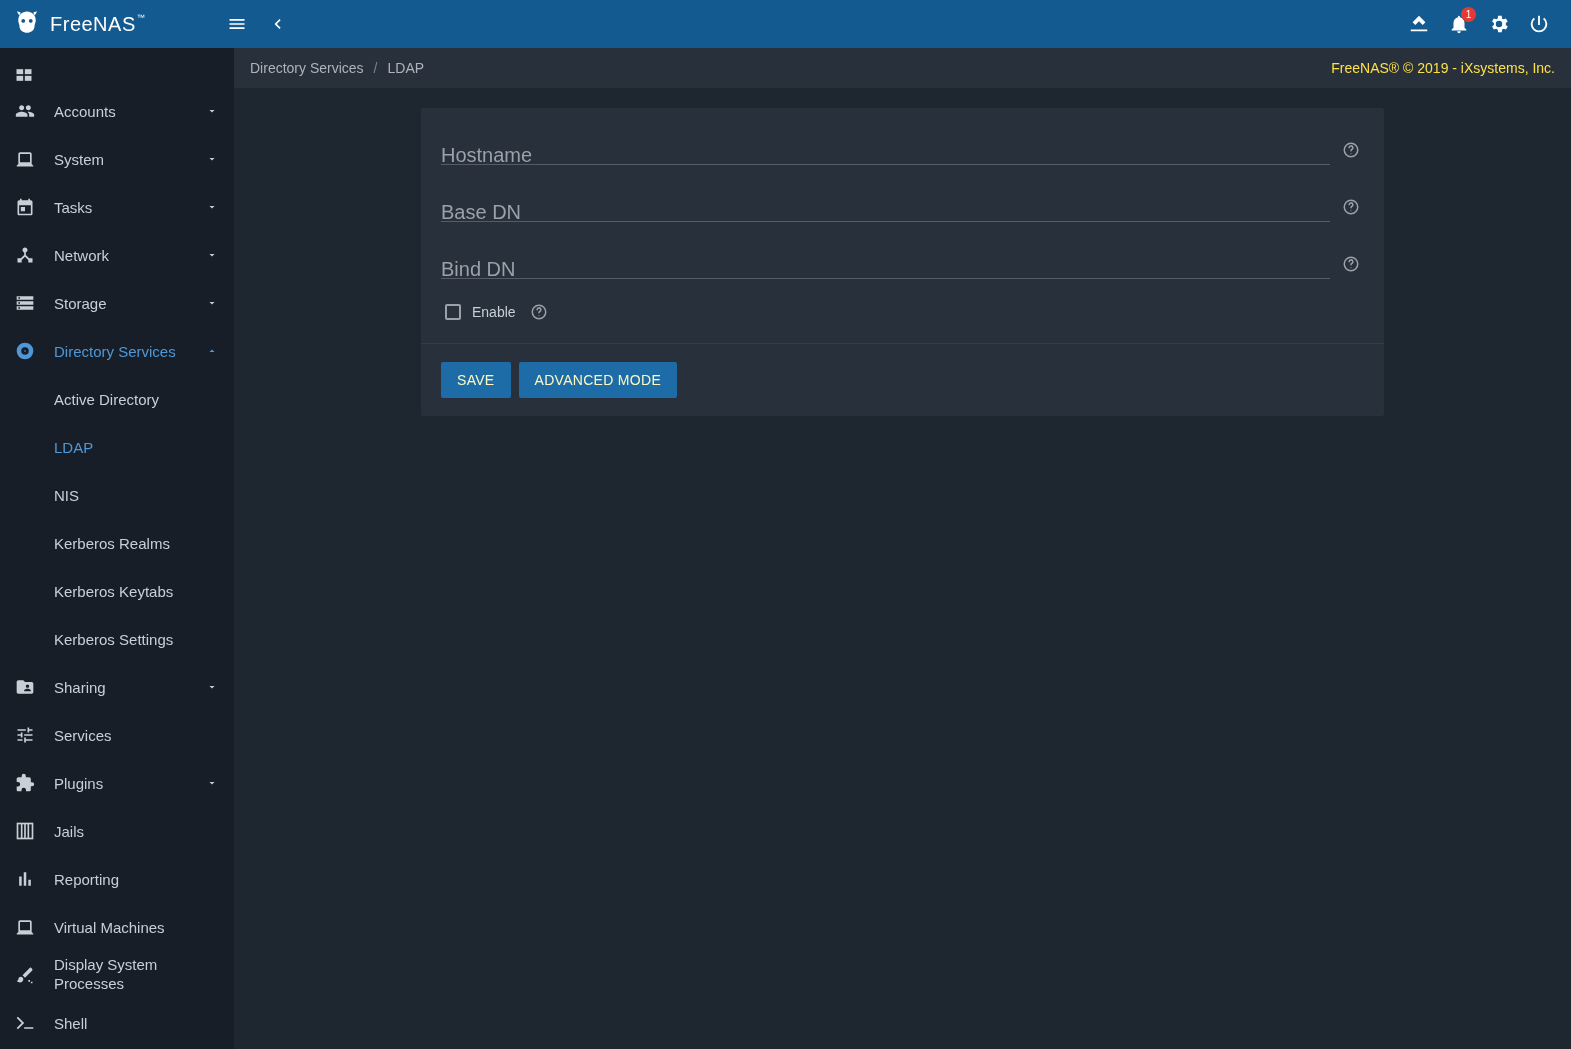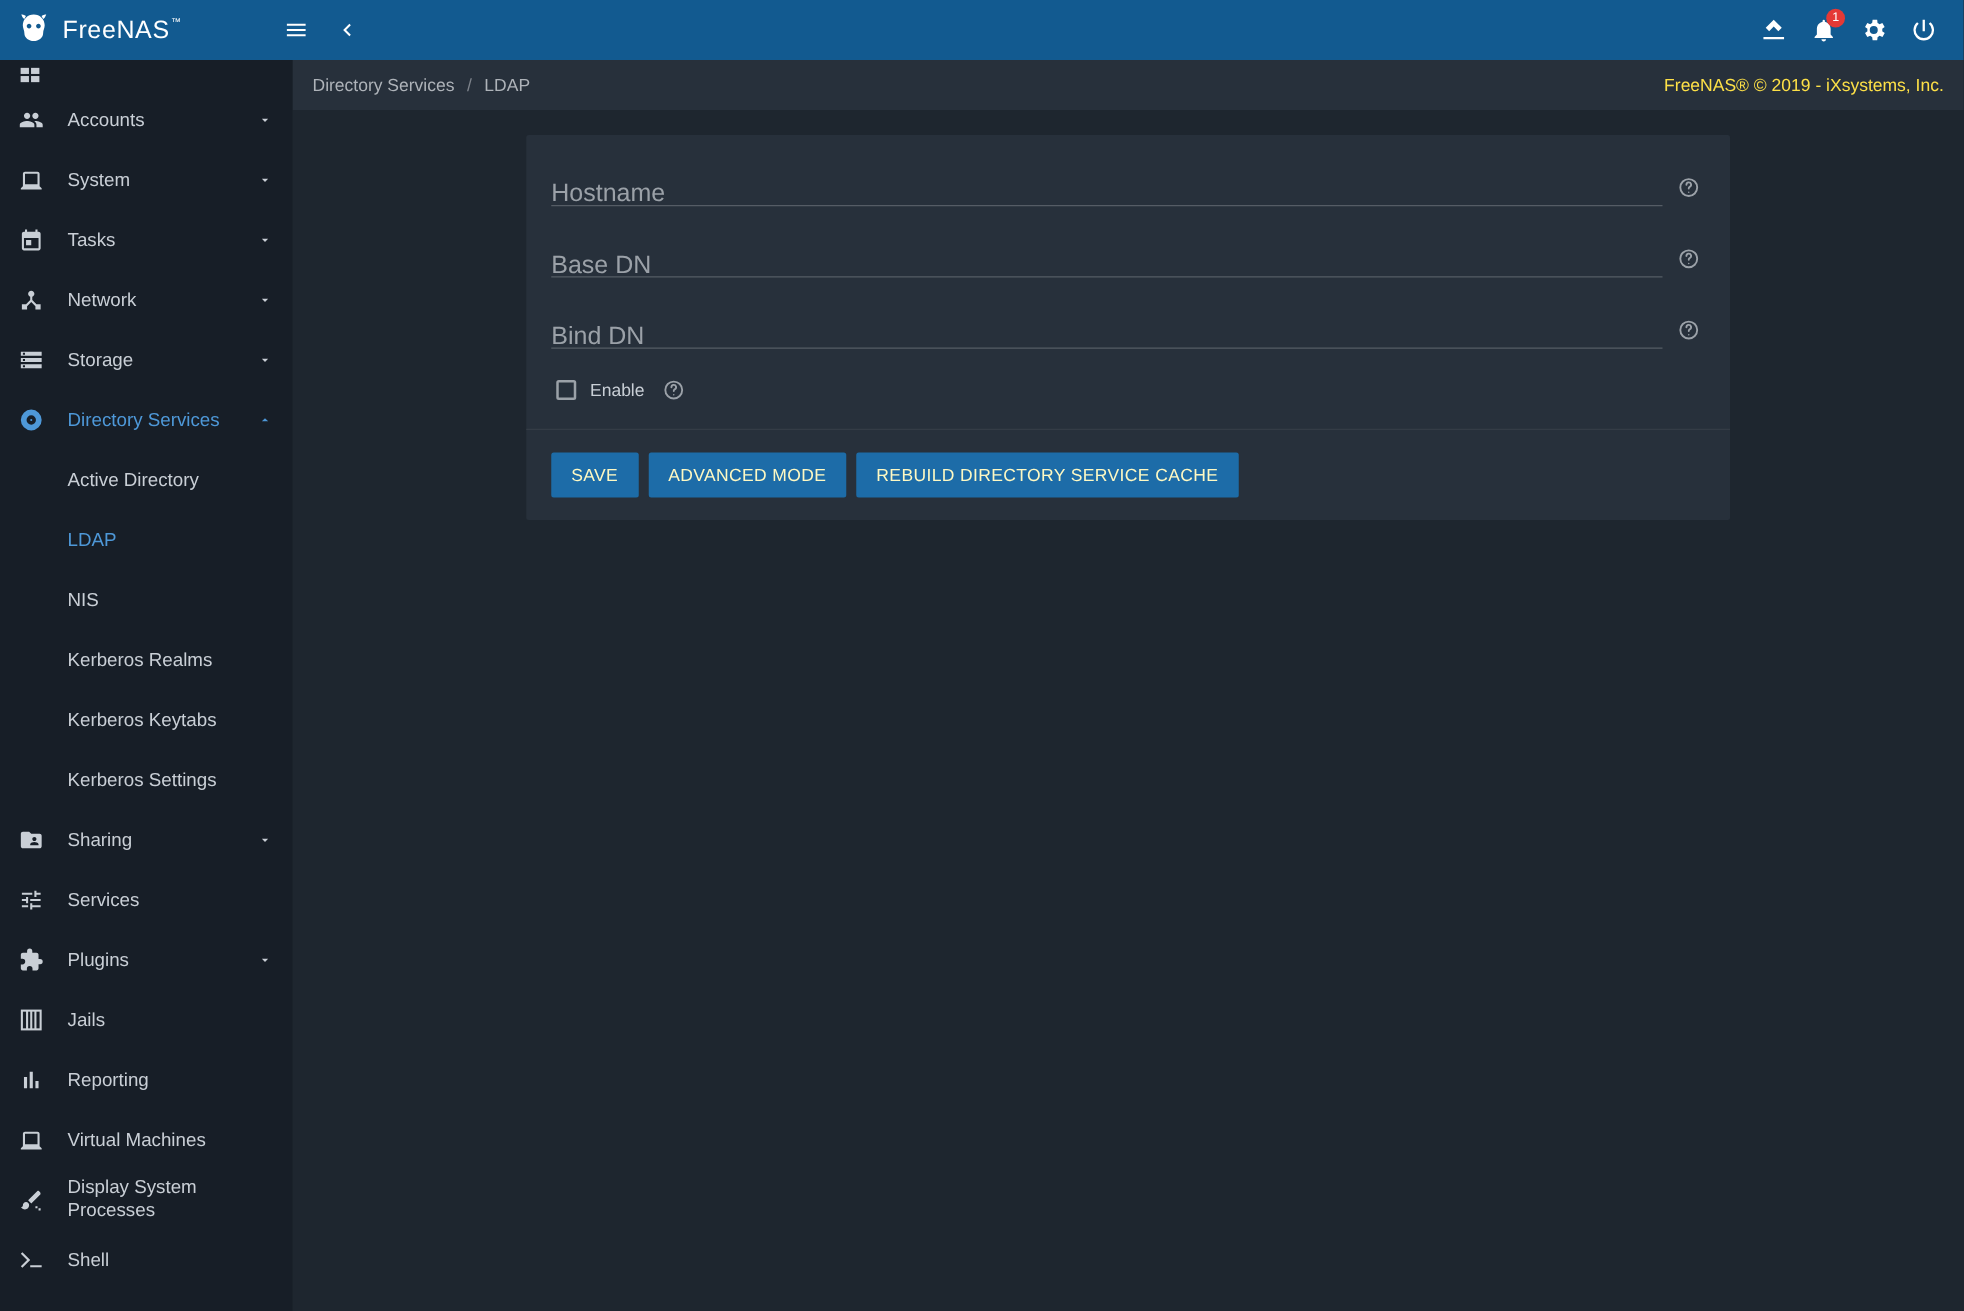--- a/index.html
+++ b/index.html
@@ -7,21 +7,21 @@
   .app{display:flex;flex-direction:column;height:100vh;min-height:1049px;}
   .topbar{height:48px;background:#125a90;display:flex;align-items:center;color:#fff;padding:18px 12px;}
   .logo{display:flex;align-items:center;gap:8px;width:205px;}
   .logo-text{font-size:20px;font-weight:500;letter-spacing:.5px;}
   .tm{font-size:8px;vertical-align:top;margin-left:1px;}
   .topbar .iconbtn{width:40px;height:40px;display:flex;align-items:center;justify-content:center;cursor:pointer;border-radius:50%;color:#fff;}
   .spacer{flex:1;}
   .badge-wrap{position:relative;}
   .badge{position:absolute;top:3px;right:3px;background:#e53935;color:#fff;font-size:10px;min-width:15px;height:15px;border-radius:8px;display:flex;align-items:center;justify-content:center;padding:0 3px;}
   .body{flex:1;display:flex;min-height:0;}
-  .sidebar{width:234px;background:#171e27;overflow-y:auto;padding-top:0;position:relative;}
+  .sidebar{width:234px;background:#171e27;overflow-y:auto;padding-top:15px;position:relative;}
   .sidebar::-webkit-scrollbar{width:7px;}
   .sidebar::-webkit-scrollbar-thumb{background:#3a424d;border-radius:3px;}
   .nav-item{display:flex;align-items:center;height:48px;padding:0 14px;cursor:pointer;color:#c9cfd6;gap:18px;}
   .nav-item.active{color:#4e98d8;}
   .nav-item .nicon{width:22px;display:flex;justify-content:center;align-items:center;flex-shrink:0;}
   .nav-item .nlabel{flex:1;font-size:15px;}
   .nav-item .multiline{line-height:1.25;}
   .nav-item .arrow{width:16px;display:flex;justify-content:center;align-items:center;}
   .sub-item{display:flex;align-items:center;height:48px;padding:0 14px 0 54px;cursor:pointer;color:#c9cfd6;font-size:15px;}
   .sub-item.active{color:#4e98d8;}
@@ -346,19 +346,18 @@
                     <path d="M9.5 9a2.5 2.5 0 1 1 3.5 2.3c-.8.4-1 .9-1 1.7" stroke-linecap="round"></path>
                     <circle cx="12" cy="17" r=".8" fill="#9ba1a8" stroke="none"></circle>
                   </svg>
               </span>
             </div>
 
           </div>
           <div class="card-actions">
             <button class="btn">SAVE</button>
             <button class="btn">ADVANCED MODE</button>
-            <button class="btn">REBUILD DIRECTORY SERVICE CACHE</button>
           </div>
         </div>
       </div>
     </div>
   </div>
 </div>
 
 </body></html>

